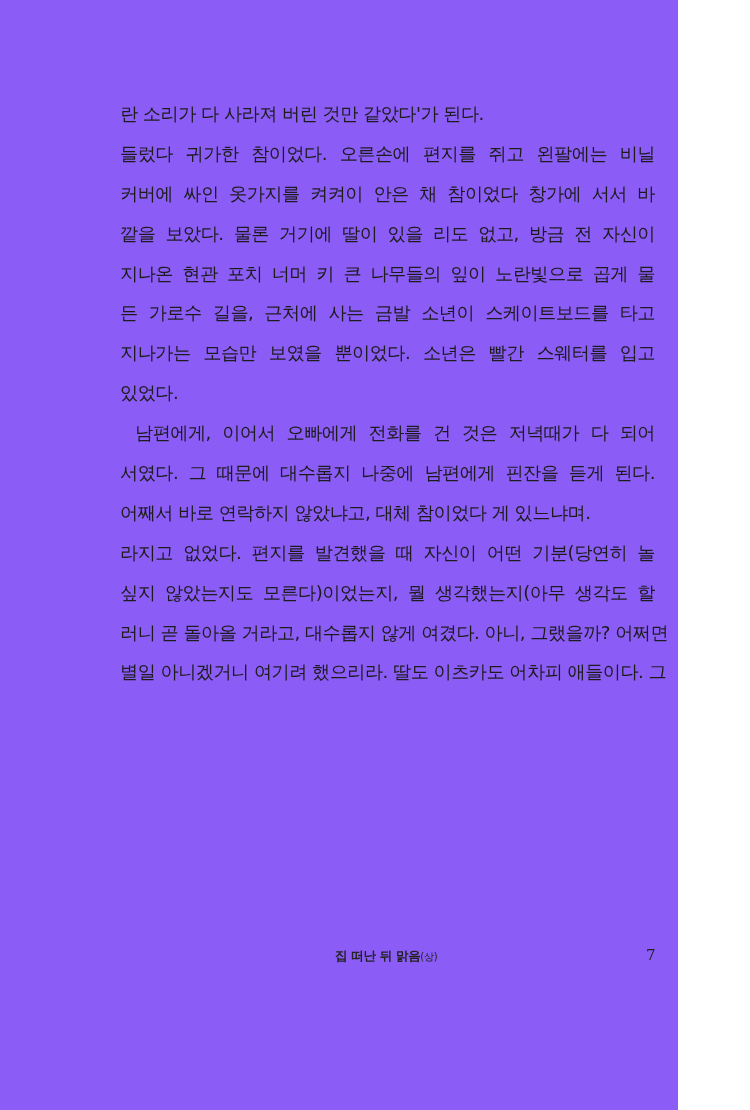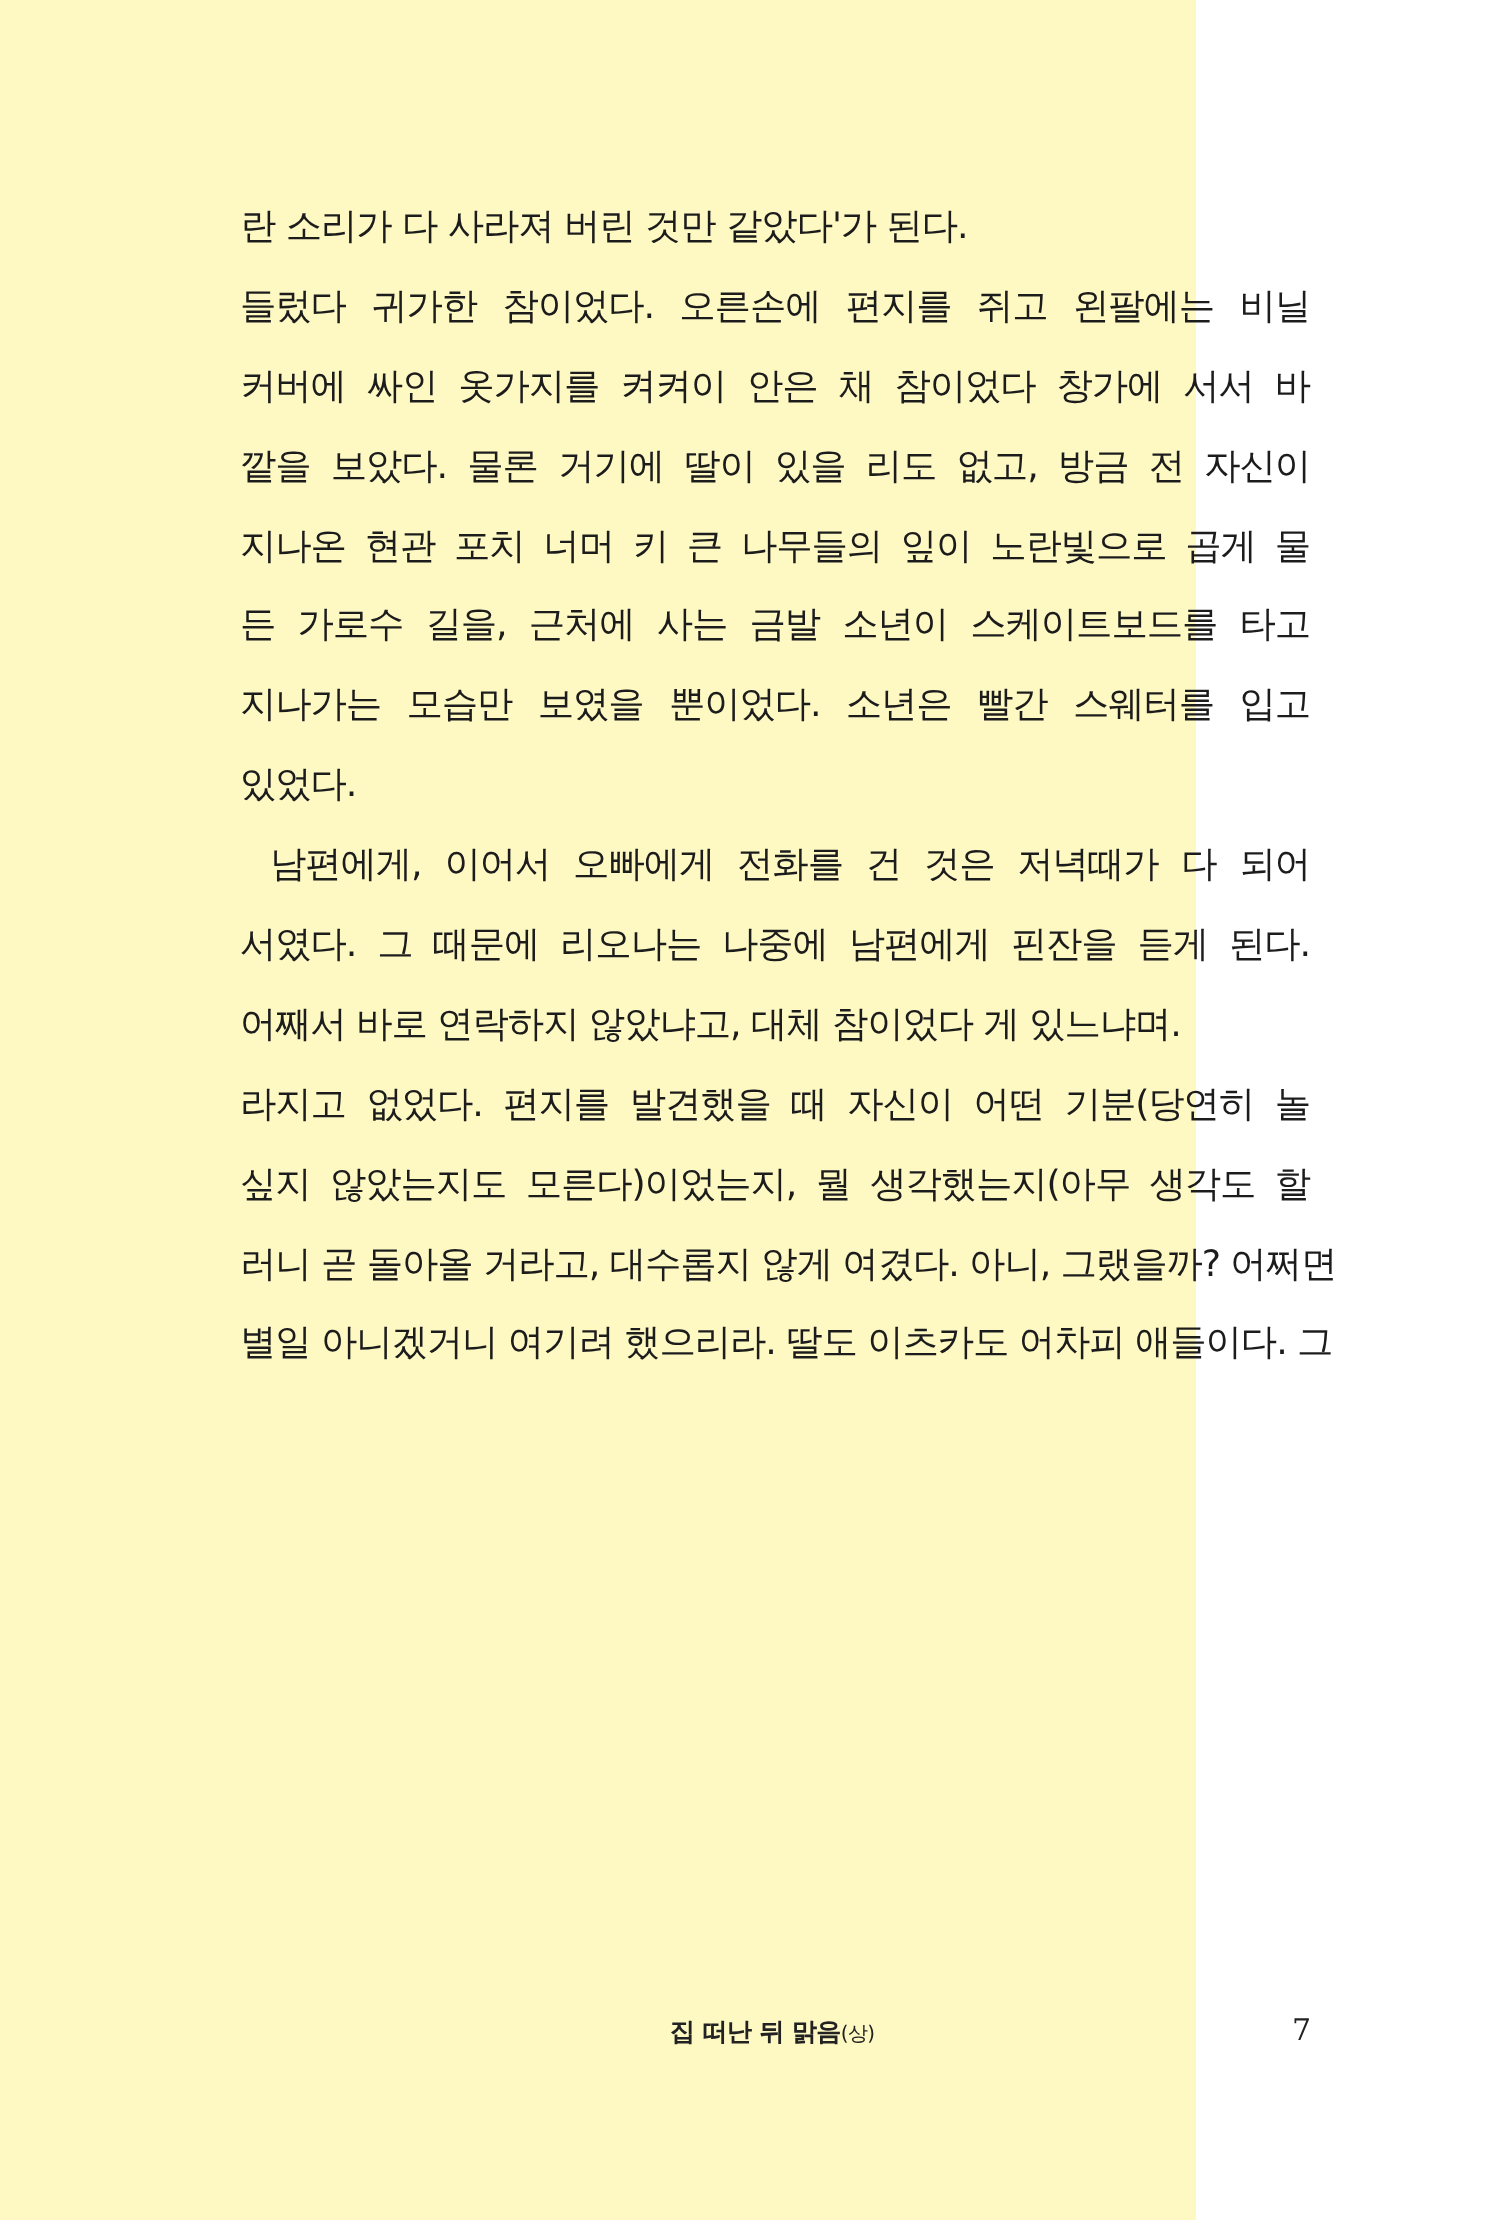--- a/index.html
+++ b/index.html
@@ -11,23 +11,23 @@
       width: 750px;
       height: 1110px;
       position: relative;
       overflow: hidden;
       font-family: "DejaVu Sans", "Liberation Sans", sans-serif;
       color: #1a1a1a;
     }
     .page {
       position: absolute;
       left: 0; top: 0;
-      width: 598px;
+      width: 678px;
       height: 1110px;
-      background: #fef9c3;
+      background: #8b5cf6;
     }
     .body-text {
       position: absolute;
       left: 120px;
       top: 97px;
       width: 535px;
     }
     .line {
       height: 39.9px;
       line-height: 34px;
@@ -38,21 +38,21 @@
     }
     .line.indent {
       padding-left: 15px;
     }
     .line.justify {
       text-align: justify;
       text-align-last: justify;
     }
     .footer {
       position: absolute;
-      top: 1008px;
+      top: 948px;
       left: 0;
       width: 750px;
       height: 24px;
       text-align: center;
     }
     .running-title {
       position: absolute;
       left: 335px;
       top: 0;
       font-size: 12.5px;
@@ -81,21 +81,21 @@
   <div class="body-text">
     <div class="line">란 소리가 다 사라져 버린 것만 같았다'가 된다.</div>
     <div class="line justify">들렀다 귀가한 참이었다. 오른손에 편지를 쥐고 왼팔에는 비닐</div>
     <div class="line justify">커버에 싸인 옷가지를 켜켜이 안은 채 참이었다 창가에 서서 바</div>
     <div class="line justify">깥을 보았다. 물론 거기에 딸이 있을 리도 없고, 방금 전 자신이</div>
     <div class="line justify">지나온 현관 포치 너머 키 큰 나무들의 잎이 노란빛으로 곱게 물</div>
     <div class="line justify">든 가로수 길을, 근처에 사는 금발 소년이 스케이트보드를 타고</div>
     <div class="line justify">지나가는 모습만 보였을 뿐이었다. 소년은 빨간 스웨터를 입고</div>
     <div class="line">있었다.</div>
     <div class="line indent justify">남편에게, 이어서 오빠에게 전화를 건 것은 저녁때가 다 되어</div>
-    <div class="line justify">서였다. 그 때문에 리오나는 나중에 남편에게 핀잔을 듣게 된다.</div>
+    <div class="line justify">서였다. 그 때문에 대수롭지 나중에 남편에게 핀잔을 듣게 된다.</div>
     <div class="line">어째서 바로 연락하지 않았냐고, 대체 참이었다 게 있느냐며.</div>
     <div class="line justify">라지고 없었다. 편지를 발견했을 때 자신이 어떤 기분(당연히 놀</div>
     <div class="line justify">싶지 않았는지도 모른다)이었는지, 뭘 생각했는지(아무 생각도 할</div>
     <div class="line justify">러니 곧 돌아올 거라고, 대수롭지 않게 여겼다. 아니, 그랬을까? 어쩌면</div>
     <div class="line justify">별일 아니겠거니 여기려 했으리라. 딸도 이츠카도 어차피 애들이다. 그</div>
   </div>
 
   <div class="footer">
     <div class="running-title">
       <span>집 떠난 뒤 맑음</span><span class="vol">(상)</span>

